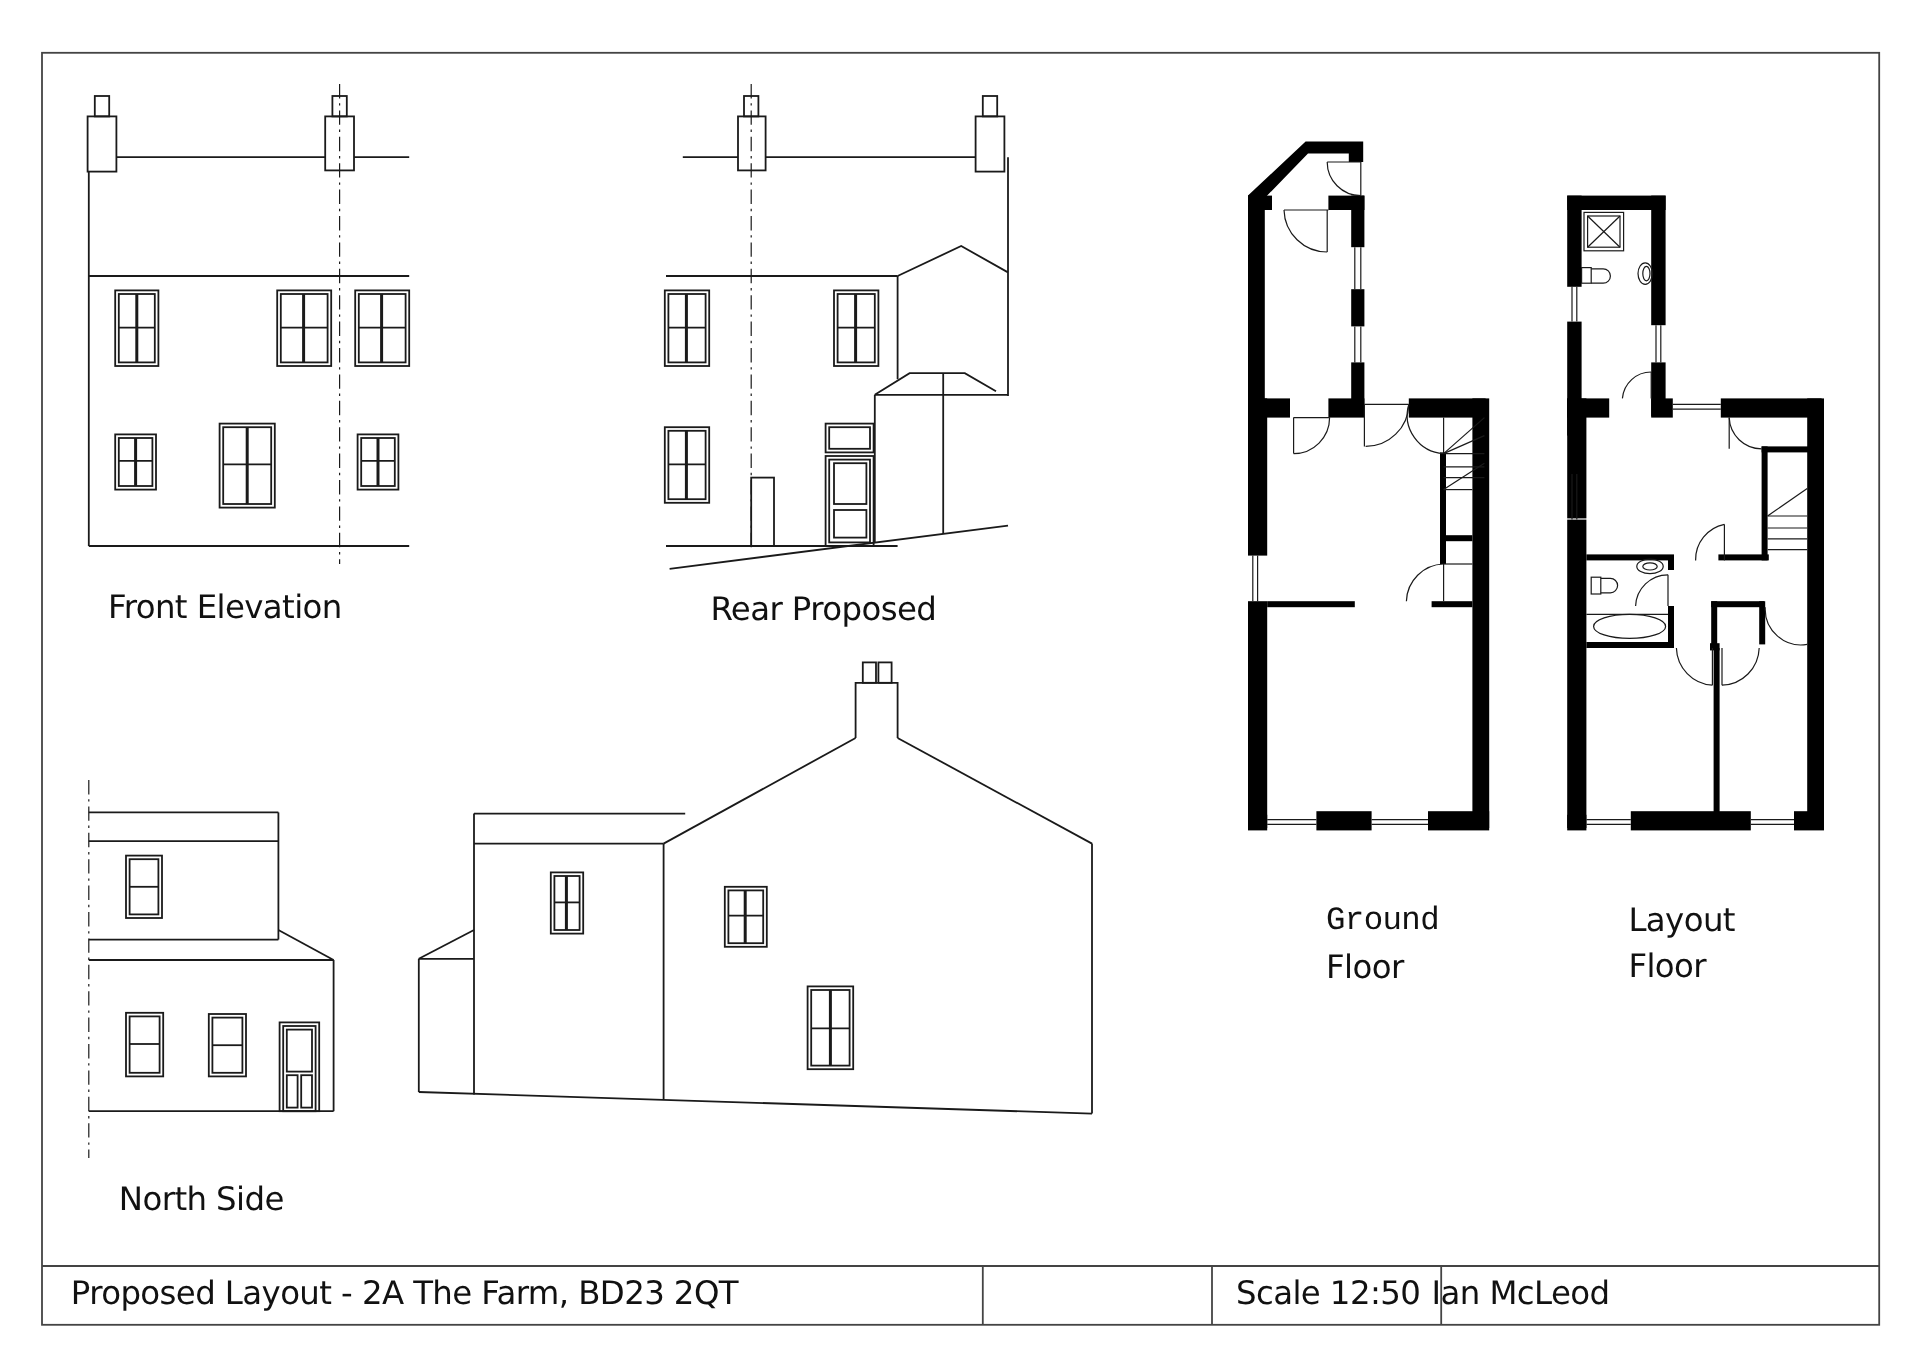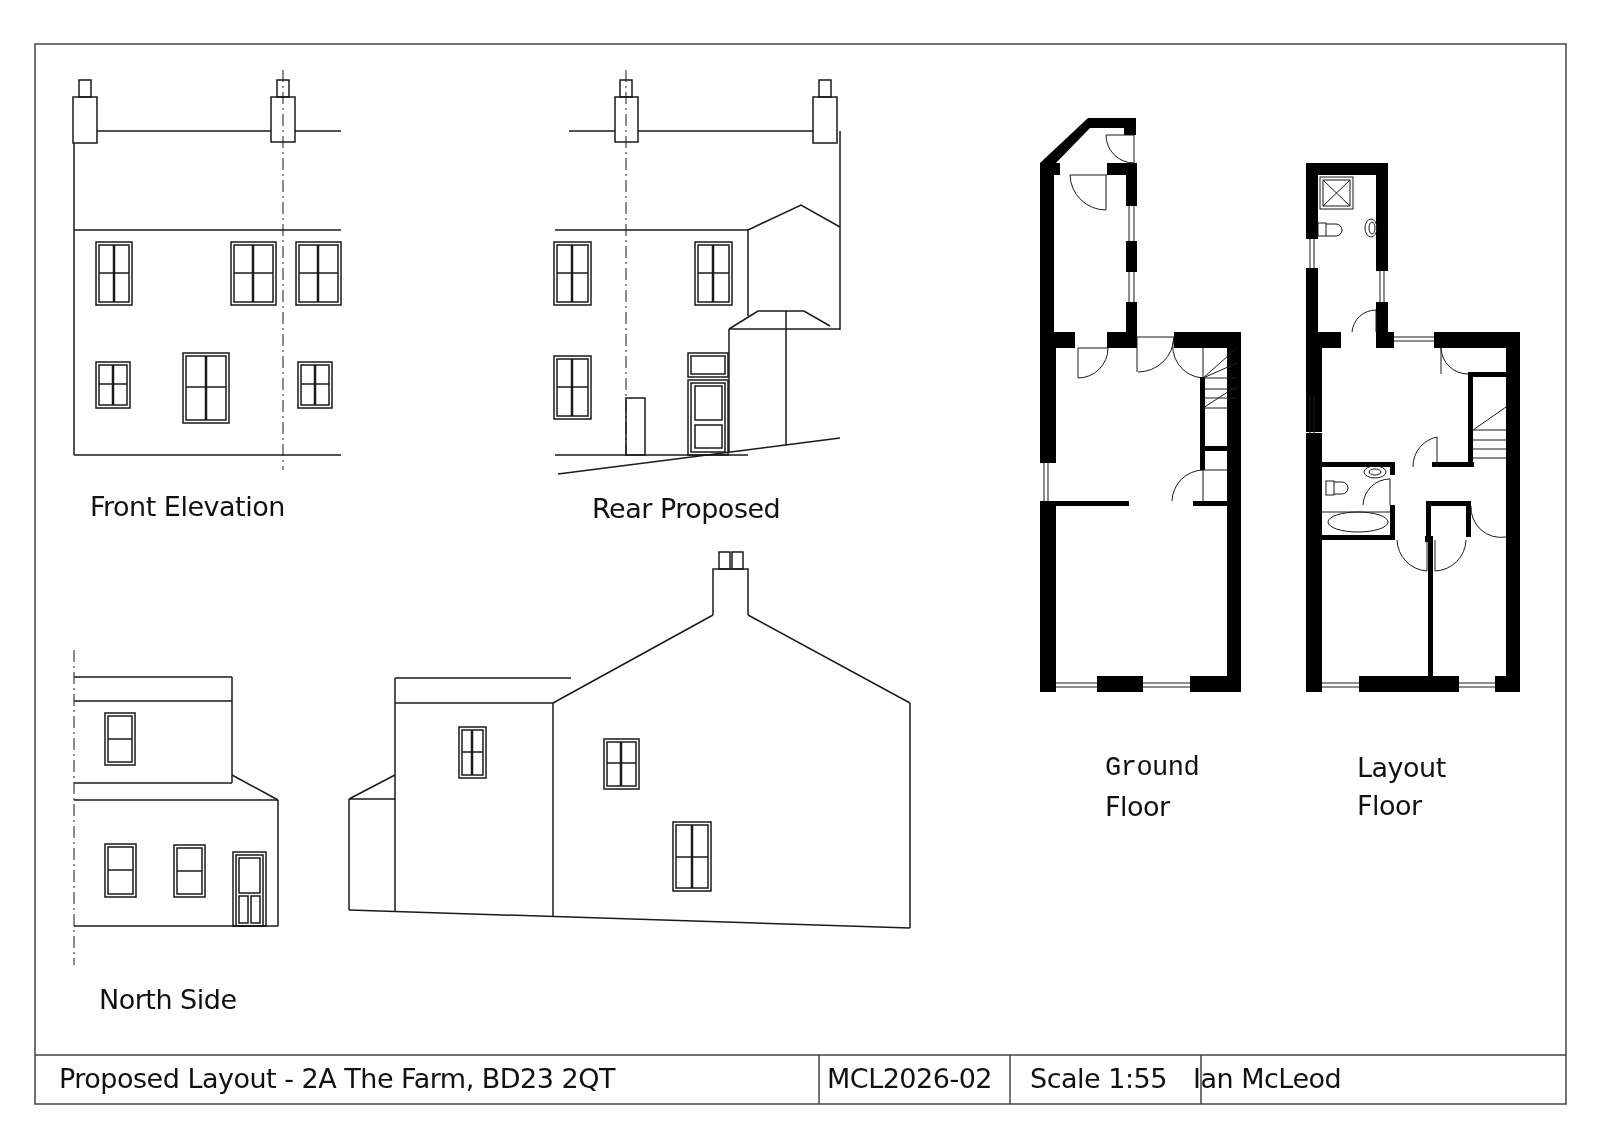--- a/index.html
+++ b/index.html
@@ -370,16 +370,15 @@
 
 <div class="label" style="left:90px; top:488px;">Front Elevation</div>
 <div class="label" style="left:592px; top:490px;">Rear Proposed</div>
 <div class="label" style="left:99px; top:956px;margin-top:25px;">North Side</div>
 <div class="label" style="left:1105px; top:750px;font-family:Liberation Mono, monospace;">Ground</div>
 <div class="label" style="left:1105px; top:788px;">Floor</div>
 <div class="label" style="left:1357px; top:749px;">Layout</div>
 <div class="label" style="left:1357px; top:787px;">Floor</div>
 
 <div class="tb-cell" style="left:59px;">Proposed Layout - 2A The Farm, BD23 2QT</div>
-<div class="tb-cell" style="left:827px;">MCL2026-02</div>
-<div class="tb-cell" style="left:1030px;">Scale 1:55</div>
+<div class="tb-cell" style="left:1030px;">Scale 12:50</div>
 <div class="tb-cell" style="left:1193px;">Ian McLeod</div>
 </div>
 
 </body></html>

